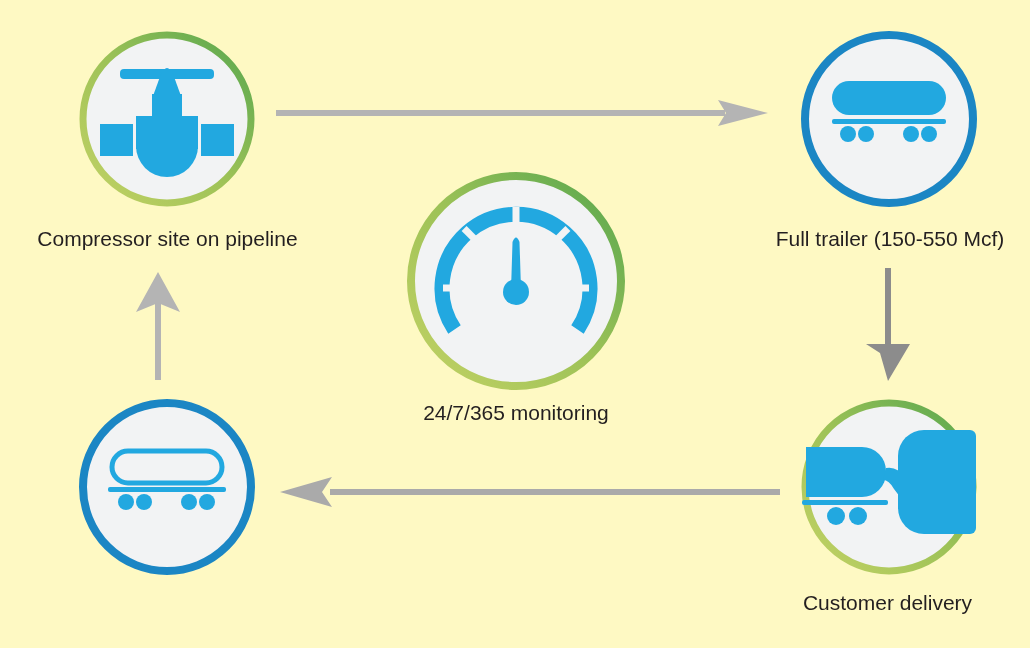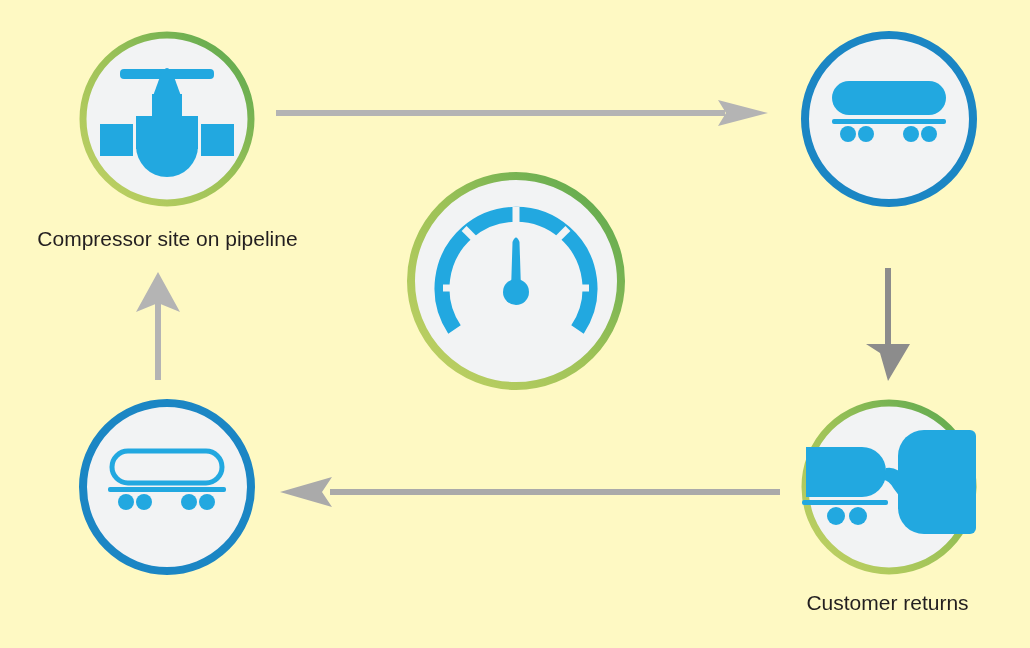--- a/index.html
+++ b/index.html
@@ -106,20 +106,21 @@
       <g fill="#22a8e0">
         <rect x="32" y="51" width="114" height="34" rx="17"></rect>
         <rect x="32" y="89" width="114" height="5" rx="2"></rect>
         <circle cx="48" cy="104" r="8"></circle>
         <circle cx="66" cy="104" r="8"></circle>
         <circle cx="111" cy="104" r="8"></circle>
         <circle cx="129" cy="104" r="8"></circle>
       </g>
     </svg>
   </div>
+  <div class="node-label" style="left:755px; top:226px; width:270px;">Full trailer (150-550 Mcf)</div>
 
   <div class="node" style="left:800px; top:398px; width:178px; height:178px;">
     <svg class="icon-svg" width="178" height="178" viewBox="0 0 178 178" xmlns="http://www.w3.org/2000/svg">
       <defs>
         <linearGradient id="greenGrad2" x1="0" y1="1" x2="1" y2="0">
           <stop offset="0%" stop-color="#c3d265"></stop>
           <stop offset="50%" stop-color="#9dc257"></stop>
           <stop offset="100%" stop-color="#55a64e"></stop>
         </linearGradient>
       </defs>
@@ -129,21 +130,21 @@
       <g fill="#22a8e0">
         <path d="M6 49 h56 a24 24 0 0 1 24 24 v2 a24 24 0 0 1 -24 24 h-56 z"></path>
         <rect x="2" y="102" width="86" height="5" rx="2"></rect>
         <circle cx="36" cy="118" r="9"></circle>
         <circle cx="58" cy="118" r="9"></circle>
         <path d="M86 70 q12 -2 18 10 q6 12 18 10 l0 12 q-20 3 -28 -11 q-5 -9 -11 -9 z"></path>
         <path d="M124 32 h46 a6 6 0 0 1 6 6 v92 a6 6 0 0 1 -6 6 h-46 a26 26 0 0 1 -26 -26 v-52 a26 26 0 0 1 26 -26 z"></path>
       </g>
     </svg>
   </div>
-  <div class="node-label" style="left:780px; top:590px; width:215px;">Customer returns</div>
+  <div class="node-label" style="left:780px; top:590px; width:215px;">Customer delivery</div>
 
   <div class="node" style="left:78px; top:398px; width:178px; height:178px;">
     <svg class="icon-svg" width="178" height="178" viewBox="0 0 178 178" xmlns="http://www.w3.org/2000/svg">
       <circle cx="89" cy="89" r="82" fill="#f2f3f4"></circle>
       <circle cx="89" cy="89" r="84" fill="none" stroke="#1b86c4" stroke-width="8"></circle>
 
       <g>
         <rect x="34" y="53" width="110" height="32" rx="16" fill="none" stroke="#22a8e0" stroke-width="5"></rect>
         <rect x="30" y="89" width="118" height="5" rx="2" fill="#22a8e0"></rect>
         <circle cx="48" cy="104" r="8" fill="#22a8e0"></circle>
@@ -177,14 +178,15 @@
           <line x1="184" y1="118" x2="165" y2="118"></line>
           <line x1="55" y1="152" x2="71" y2="143"></line>
           <line x1="167" y1="152" x2="151" y2="143"></line>
         </g>
 
         <path d="M107.5 72 q3.5 -9 7 0 l1.5 48 h-10 z" fill="#22a8e0"></path>
         <circle cx="111" cy="122" r="13" fill="#22a8e0"></circle>
       </g>
     </svg>
   </div>
+  <div class="node-label" style="left:396px; top:400px; width:240px;">24/7/365 monitoring</div>
 
 </div>
 
 </body></html>

